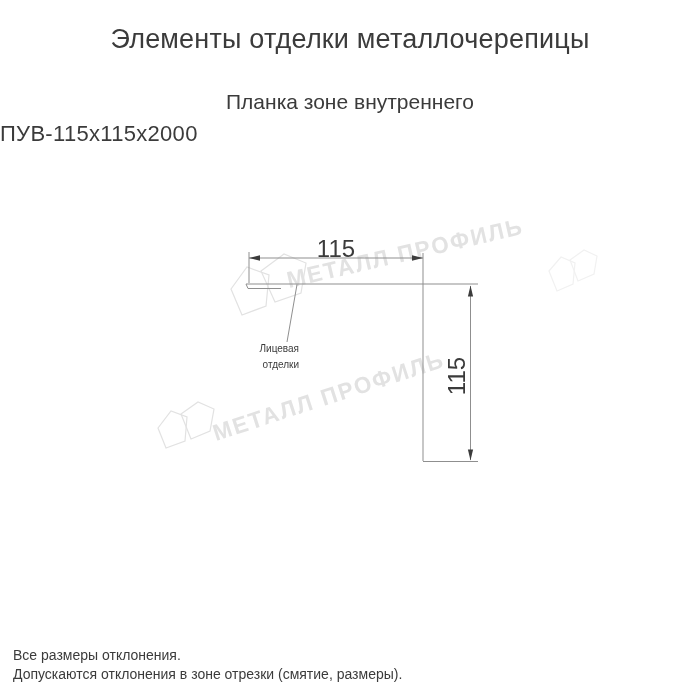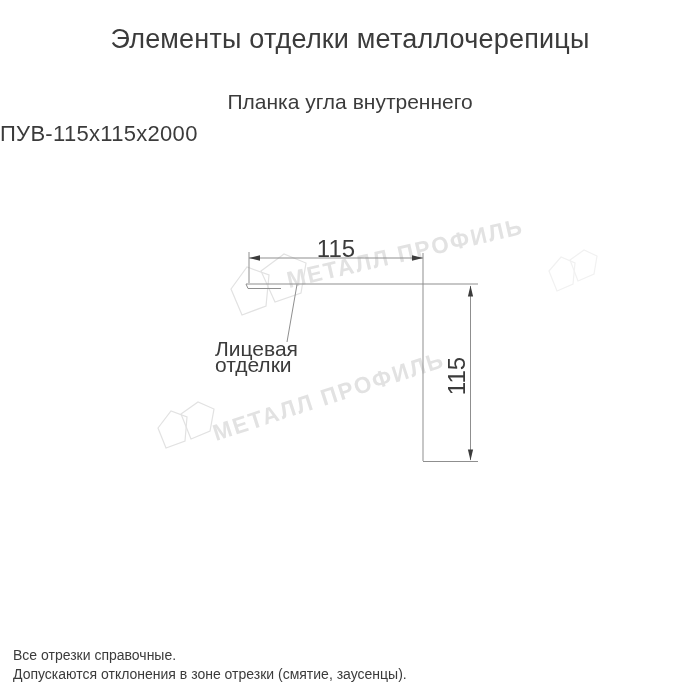--- a/index.html
+++ b/index.html
@@ -45,22 +45,22 @@
     font-size:24px;color:var(--ink);
   }
   .dim-label-v{
     top:376px;left:457px;
     transform:translate(-50%,-50%) rotate(-90deg);
     font-size:24px;color:var(--ink);
     white-space:nowrap;
   }
   .face-label{
     top:341px;left:215px;width:84px;
-    text-align:left;
-    font-size:21px;line-height:16px;
+    text-align:right;
+    font-size:10px;line-height:16px;
     color:var(--ink);
   }
   .footer{
     top:646px;left:13px;width:640px;
     font-size:14px;line-height:19px;
     color:var(--ink);
   }
   .wm-text{
     font-family:"Liberation Sans","DejaVu Sans",sans-serif;
     font-size:23px;font-weight:700;
@@ -72,21 +72,21 @@
   .pline{stroke:var(--line);stroke-width:1;fill:none;}
   .dline{stroke:var(--line);stroke-width:1;fill:none;}
   .ahead{fill:var(--arrow);stroke:none;}
 </style>
 </head>
 <body>
 
 <div class="page">
 
   <div class="abs page-title">Элементы отделки металлочерепицы</div>
-  <div class="abs product-name">Планка угла внутреннего</div>
+  <div class="abs product-name">Планка зоне внутреннего</div>
   <div class="abs product-sku">ПУВ-115х115х2000</div>
 
   <svg class="abs diagram-svg" viewBox="0 0 700 700" width="700" height="700" xmlns="http://www.w3.org/2000/svg">
 
     <g>
       <path class="wm-logo" d="M 231,289 L 247,267 L 269,275 L 266,306 L 242,315 Z"></path>
       <path class="wm-logo" d="M 261,271 L 284,254 L 306,263 L 301,293 L 275,302 Z"></path>
       <text class="wm-text" x="289" y="288" transform="rotate(-13 289 288)" textLength="242" lengthAdjust="spacingAndGlyphs">МЕТАЛЛ ПРОФИЛЬ</text>
     </g>
     <g>
@@ -125,17 +125,17 @@
 
   <div class="abs dim-label-h">115</div>
   <div class="abs dim-label-v">115</div>
 
   <div class="abs face-label">
     <span>Лицевая</span><br>
     <span>отделки</span>
   </div>
 
   <div class="abs footer">
-    <div>Все отрезки справочные.</div>
-    <div>Допускаются отклонения в зоне отрезки (смятие, заусенцы).</div>
+    <div>Все размеры отклонения.</div>
+    <div>Допускаются отклонения в зоне отрезки (смятие, размеры).</div>
   </div>
 
 </div>
 
 </body></html>

